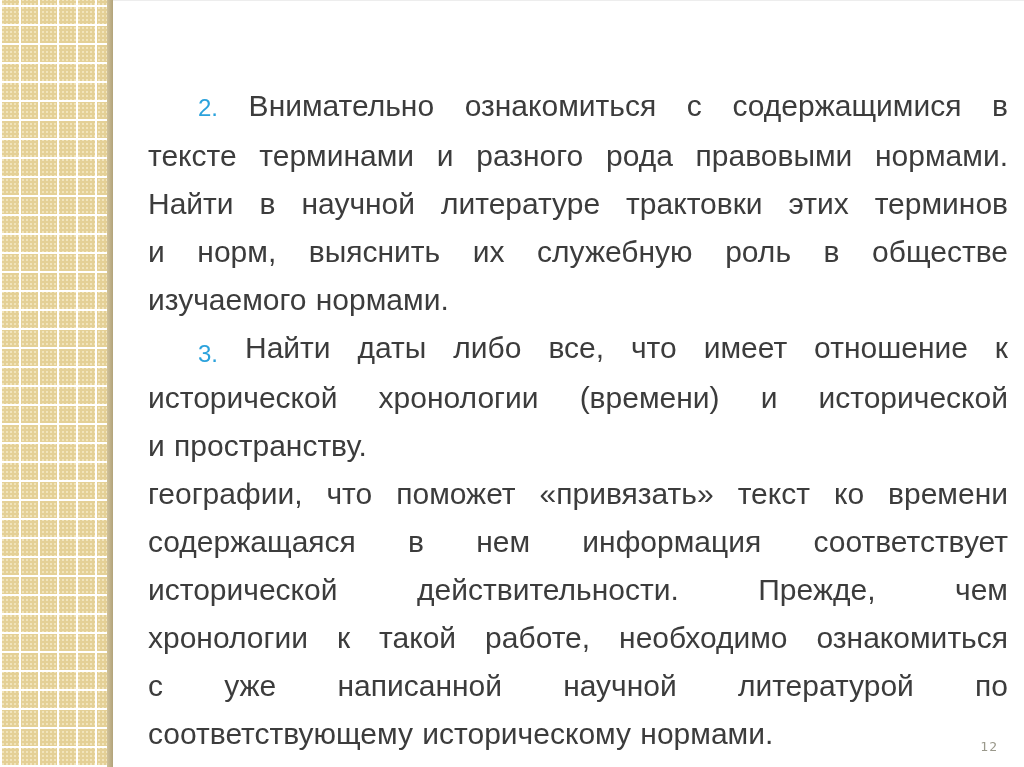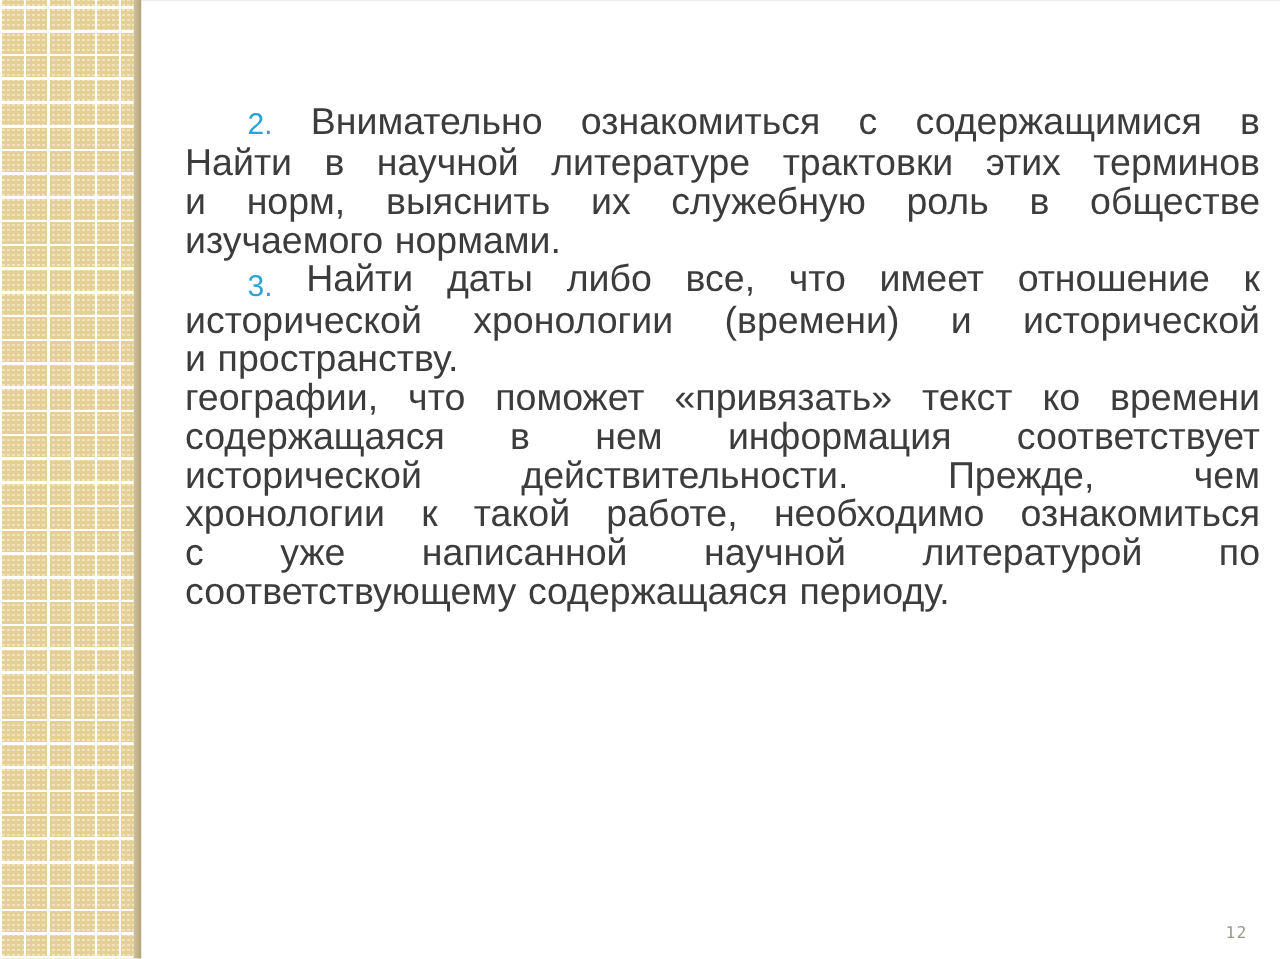--- a/index.html
+++ b/index.html
@@ -36,21 +36,21 @@
   .side-pattern-edge{
     position:absolute; top:0; left:107px; bottom:0; width:6px;
     background:linear-gradient(90deg, var(--pattern-edge-light) 0%, var(--pattern-edge-dark) 100%);
   }
   .text-block{
     position:absolute;
     left:148px;
     top:82px;
     width:860px;
     font-size:30px;
-    line-height:31px;
+    line-height:48px;
     color:var(--body-text);
     word-spacing:1px;
   }
   .line{
     text-align:justify;
     text-align-last:justify;
     white-space:normal;
   }
   .line.first{ text-indent:50px; }
   .line.last{ text-align-last:left; }
@@ -73,28 +73,29 @@
 </head>
 <body>
 
 <div class="slide">
   <div class="top-hairline"></div>
   <div class="side-pattern"></div>
   <div class="side-pattern-edge"></div>
 
   <div class="text-block">
       <div class="line first"><span class="marker">2.</span> Внимательно ознакомиться с содержащимися в</div>
+      <div class="line">тексте терминами и разного рода правовыми нормами.</div>
       <div class="line">Найти в научной литературе трактовки этих терминов</div>
       <div class="line">и норм, выяснить их служебную роль в обществе</div>
       <div class="line last">изучаемого нормами.</div>
       <div class="line first"><span class="marker lowered">3.</span> Найти даты либо все, что имеет отношение к</div>
       <div class="line">исторической хронологии (времени) и исторической</div>
       <div class="line last">и пространству.</div>
       <div class="line">географии, что поможет «привязать» текст ко времени</div>
       <div class="line">содержащаяся в нем информация соответствует</div>
       <div class="line">исторической действительности. Прежде, чем</div>
       <div class="line">хронологии к такой работе, необходимо ознакомиться</div>
       <div class="line">с уже написанной научной литературой по</div>
-      <div class="line last">соответствующему содержащаяся периоду.</div>
+      <div class="line last">соответствующему историческому нормами.</div>
     </div>
 
   <div class="page-number">12</div>
 </div>
 
 </body></html>

